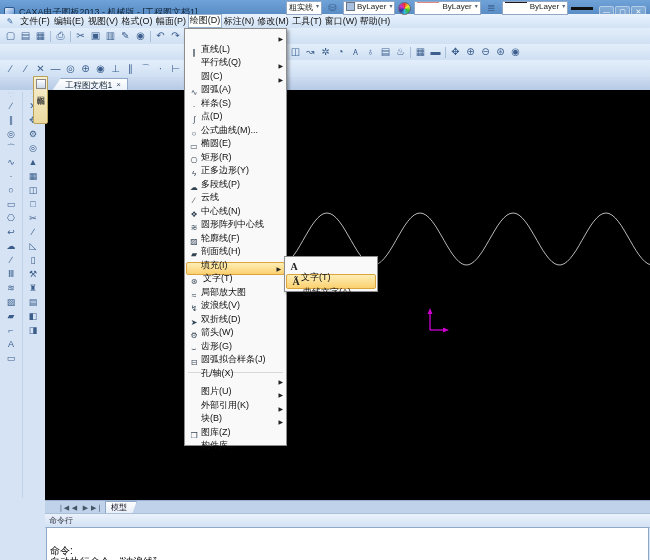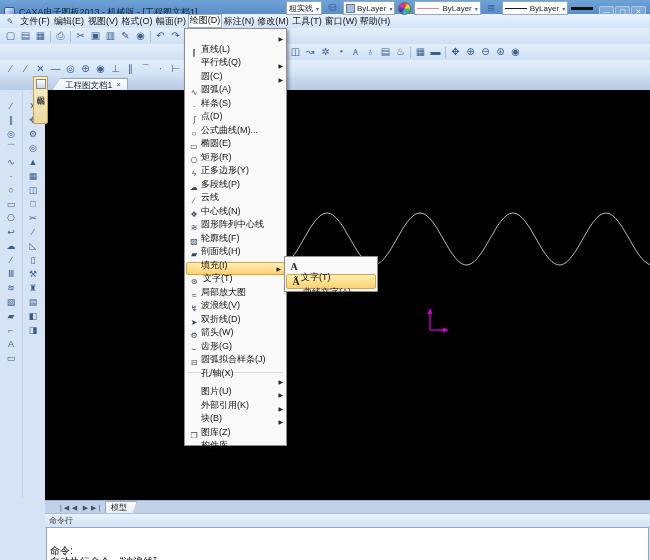--- a/index.html
+++ b/index.html
@@ -30,21 +30,21 @@
   
   .tbrow{position:absolute;left:0;right:0;background:linear-gradient(#e3eefb,#cfe0f3);
     border-bottom:1px solid #b9cde4;display:flex;align-items:center;padding-left:3px;
     color:#3c5f8e;}
   #tbrow1{top:28px;height:16px;}
   #tbrow2{top:44px;height:16px;padding-left:288px;}
   #tbrow3{top:60px;height:17px;}
   .tbicon{width:15px;text-align:center;font-size:10px;line-height:14px;color:#3c5f8e;}
   .tbsep{width:1px;height:11px;background:#a9bed7;margin:0 2px;}
   #styleControls{position:absolute;left:286px;top:1px;display:flex;align-items:center;gap:3px;}
-  .combo{height:12px;background:#fff;border:1px solid #93a8c4;display:flex;align-items:center;
+  .combo{height:12px;background:#fff;border:1px solid #93a8c4;display:flex;
     font-size:8px;padding:0 2px;color:#222;}
   .combo .arrow{color:#567;font-size:6px;margin-left:3px;}
   .combo .swatch{width:7px;height:7px;border:1px solid #678;background:#a9c0de;margin-right:2px;}
   .combo .lineSw{width:22px;height:0;border-top-width:1px;border-top-style:solid;margin-right:3px;}
   .colorwheel{width:11px;height:11px;border-radius:50%;
     background:conic-gradient(#e33,#ee3,#3b3,#3bd,#339,#c3c,#e33);border:1px solid #667;}
   .thickline{width:22px;height:3px;background:#111;}
 
   
   #tabrow{position:absolute;left:0;right:0;top:77px;height:13px;

